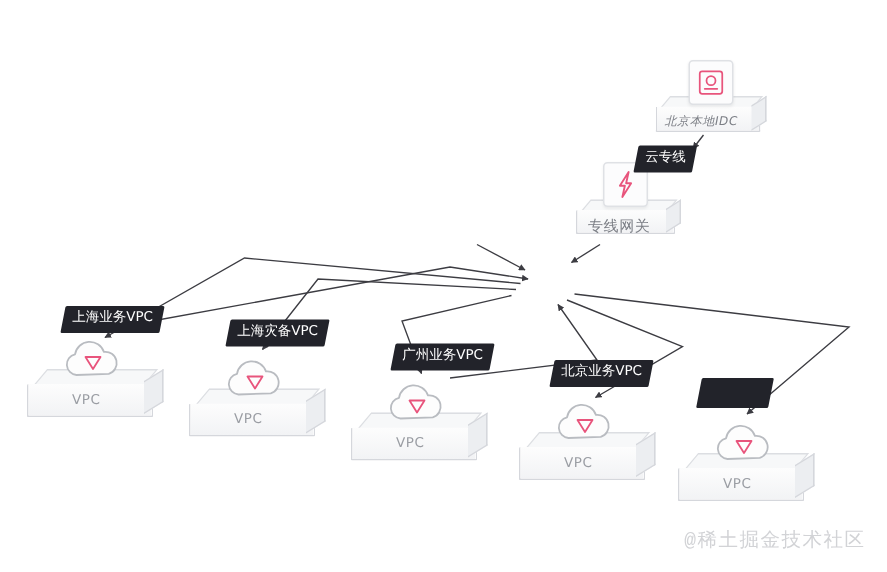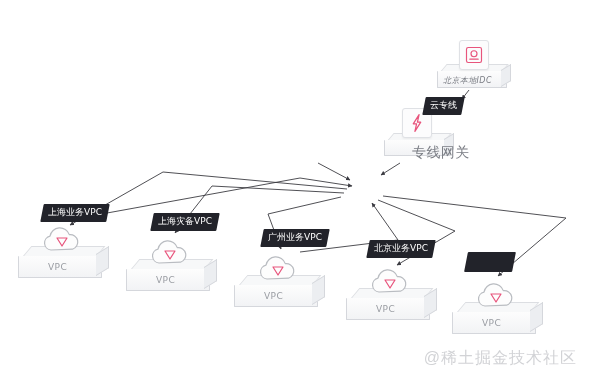--- a/index.html
+++ b/index.html
@@ -81,23 +81,23 @@
     border:1px solid #d9dbdf;
     box-sizing:border-box;
     display:flex;align-items:center;justify-content:center;
     box-shadow:0 1px 3px rgba(0,0,0,.09);
   }
   .cloudwrap{position:absolute;z-index:5;}
 
   
   #watermark{
     position:absolute;right:14px;bottom:12px;z-index:9;
-    color:#d2d3d6;font-size:16px;letter-spacing:1px;
+    color:#d2d3d6;font-size:13px;letter-spacing:1px;
     white-space:nowrap;
-    font-family:Liberation Sans, sans-serif;
+    font-family:Liberation Mono, monospace;
   }
 </style>
 </head>
 <body>
 
 <div id="stage">
 
   <svg id="wires" viewBox="0 0 591 381" xmlns="http://www.w3.org/2000/svg">
     <defs>
       <marker id="ah" viewBox="0 0 10 10" refX="9" refY="5" markerWidth="5" markerHeight="5" orient="auto-start-reverse">
@@ -151,21 +151,21 @@
 
   <div class="tag" style="left:424px;top:97px;">
     <span>云专线</span>
   </div>
 
   <div class="node" style="left:384px;top:112px;">
     <div class="slab" style="width:70px;height:44px;">
       <div class="cap" style="left:6px;top:21px;width:58px;height:9px;"></div>
       <div class="face" style="left:0px;top:28px;width:66px;height:16px;border-radius:1px;"></div>
       <div class="side" style="left:60px;top:24px;width:10px;height:16px;transform:skewY(-32deg);"></div>
-      <div class="facetext" style="left:8px;top:32px;font-size:14px;color:#7b7e85;margin-left:20px;">专线网关</div>
+      <div class="facetext" style="left:8px;top:32px;font-size:10px;color:#7b7e85;">专线网关</div>
     </div>
     <div class="tile" style="left:18px;top:-4px;width:30px;height:30px;">
       <svg width="20" height="20" viewBox="0 0 24 24">
         <path d="M14.5 2 L7.5 13 H11.5 L9.5 22 L16.5 11 H12.5 Z" fill="none" stroke="#e8547c" stroke-width="1.5" stroke-linejoin="round"></path>
       </svg>
     </div>
   </div>
 
 
 

